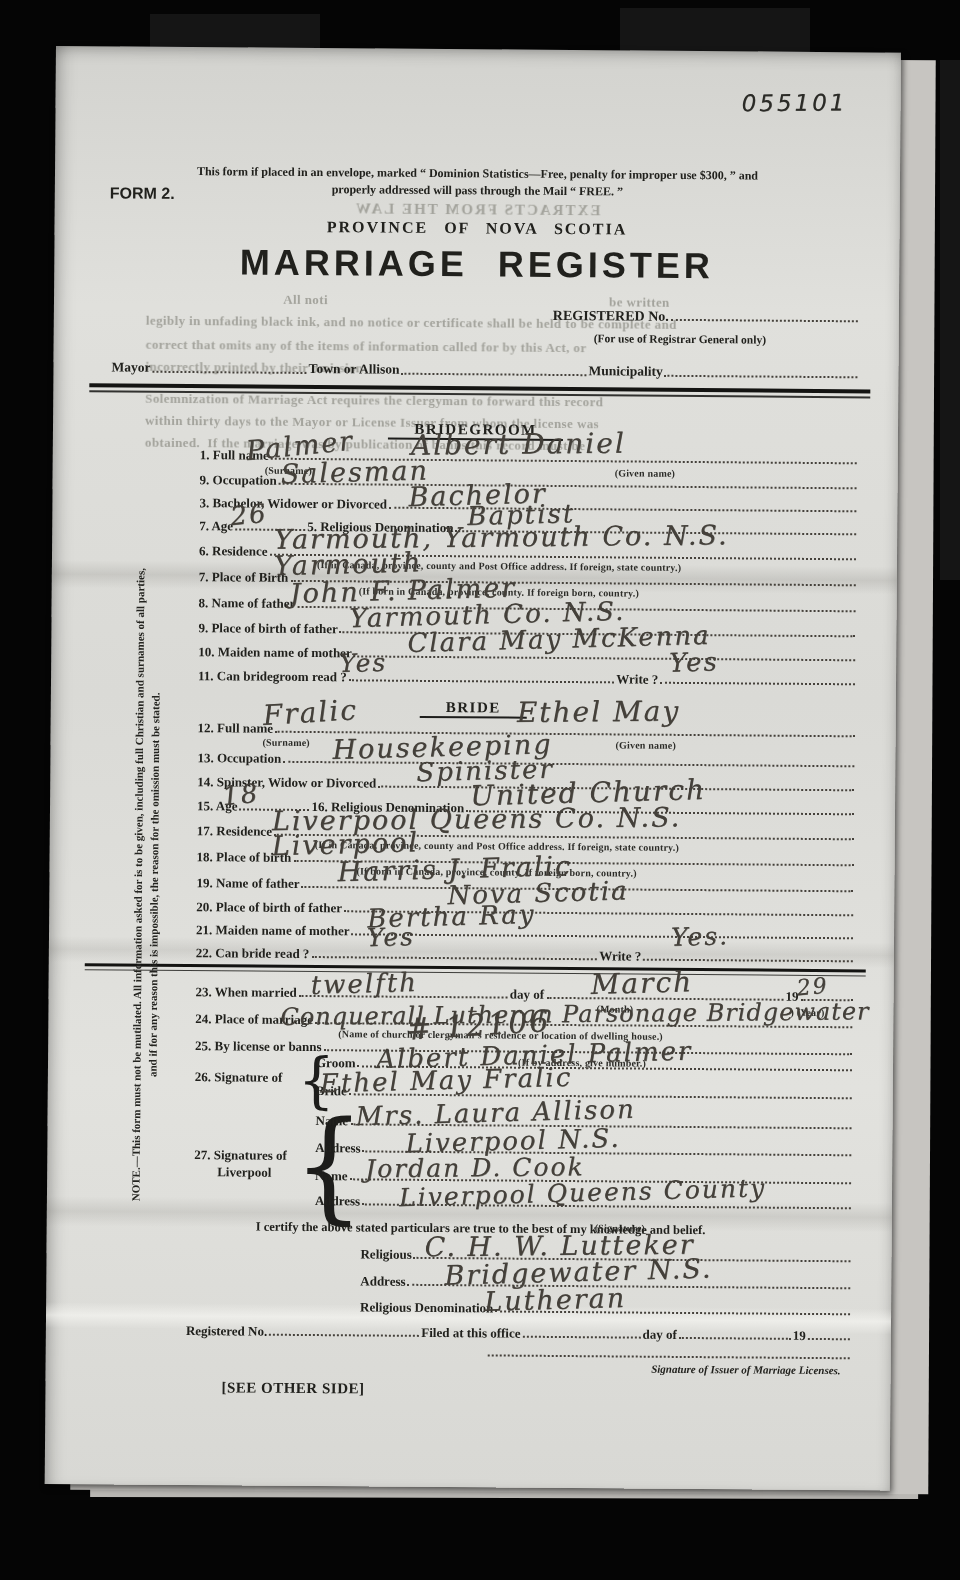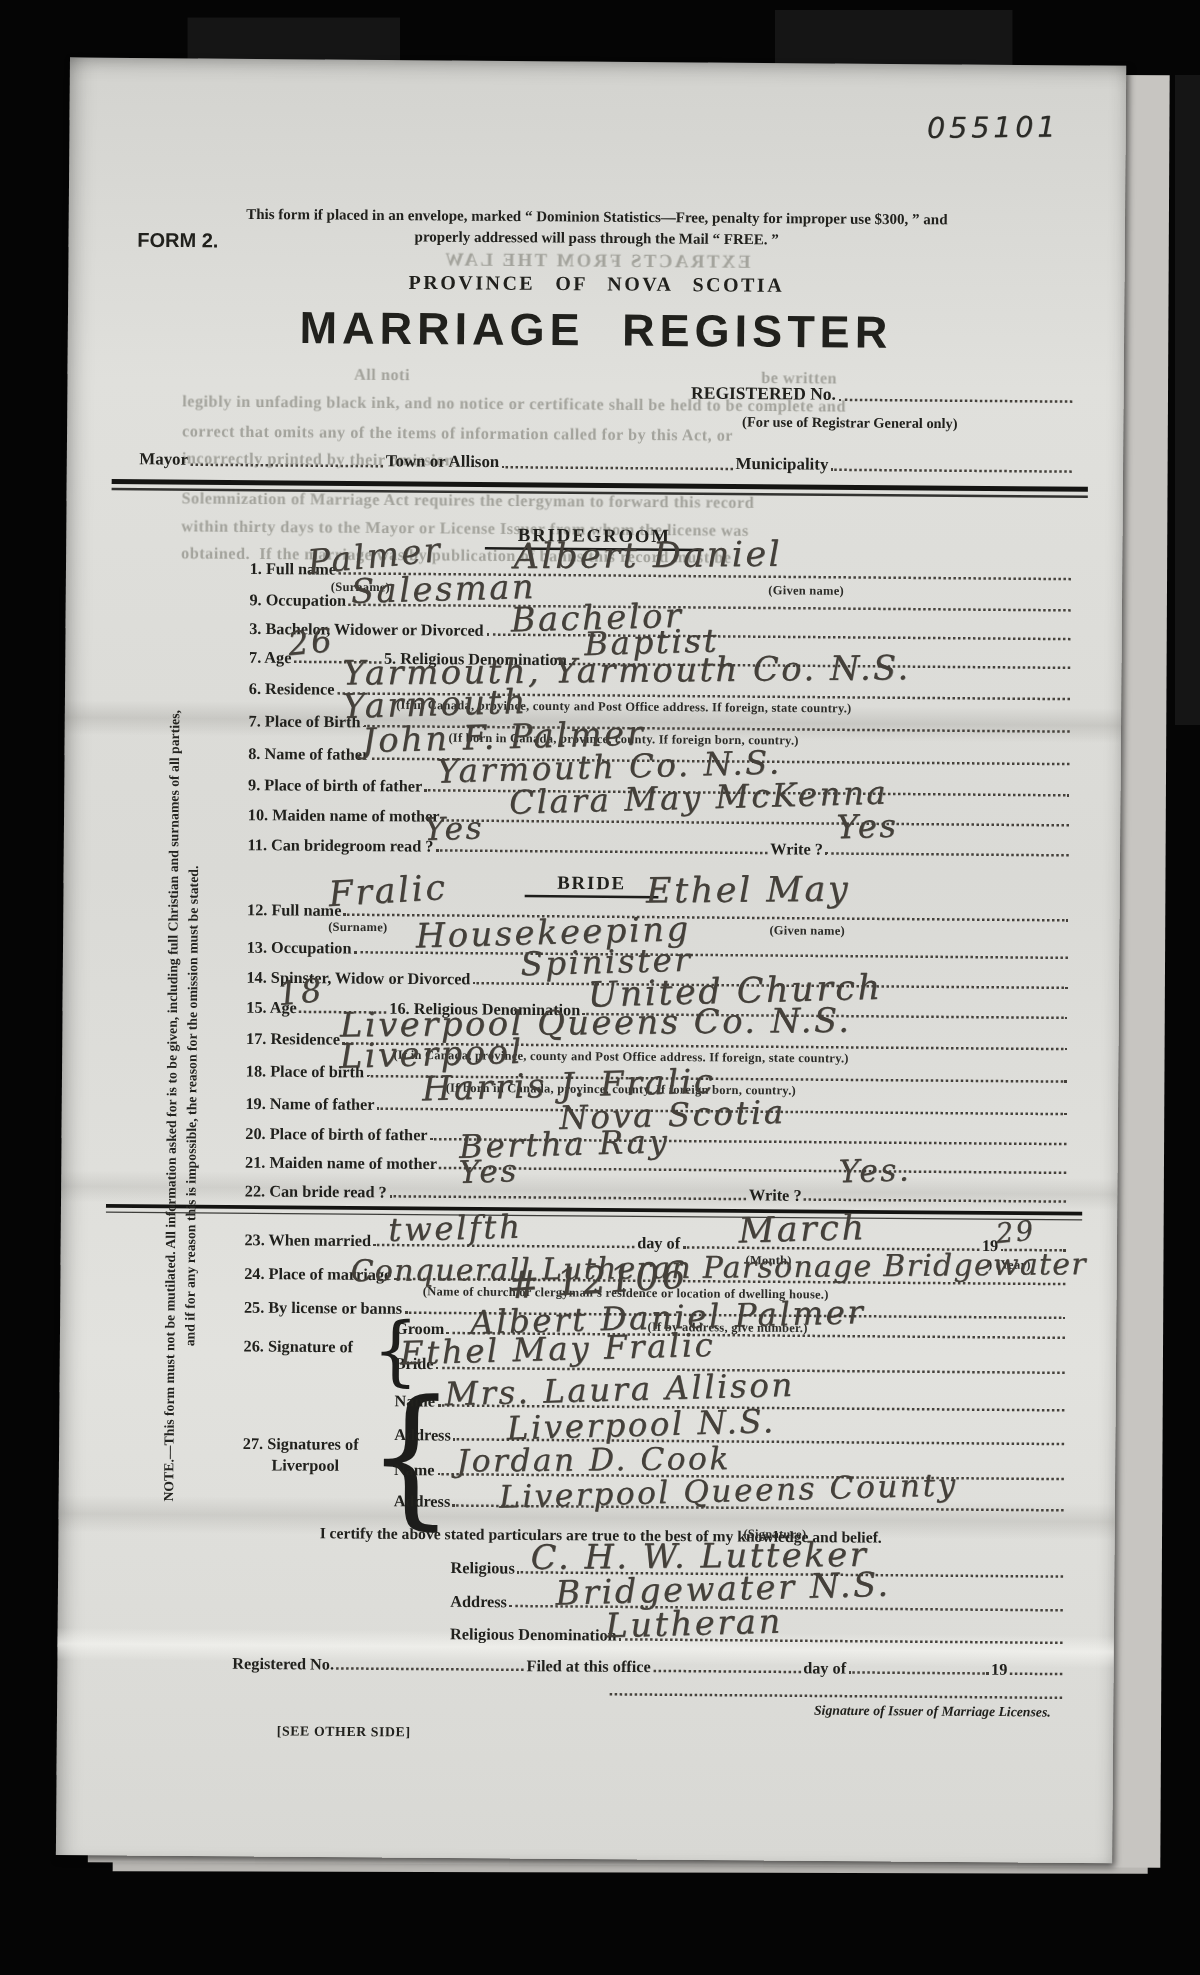--- a/index.html
+++ b/index.html
@@ -308,21 +308,21 @@
           <span class="dl"></span>
         <span class="lbl">19</span>
           <span class="dl dlf" style="width:42px"></span>
       </div>
 
       <div class="row" style="top:1305px;left:440px;right:39px">
         <span class="dl" style="margin-bottom:0"></span>
       </div>
       <div class="pt iss" style="top:1312px;right:50px">Signature of Issuer of Marriage Licenses.</div>
 
-      <div class="pt" style="top:1332px;left:176px;font-size:11px;letter-spacing:.5px">[SEE OTHER SIDE]</div>
+      <div class="pt" style="top:1332px;left:176px;font-size:15px;letter-spacing:.5px">[SEE OTHER SIDE]</div>
 
       <div class="vnote">NOTE.—This form must not be mutilated.  All information asked for is to be given, including full Christian and surnames of all parties, and if for any reason this is impossible, the reason for the omission must be stated.</div>
     </div>
 
     <div class="layer inkL">
       <div class="hw pageid" style="top:38px;left:686px">055101</div>
 
       <div class="hw s27 r6" style="top:382px;left:193px">Palmer</div>
       <div class="hw s28 r1" style="top:378px;left:358px">Albert Daniel</div>
       <div class="hw s27" style="top:408px;left:228px">Salesman</div>

